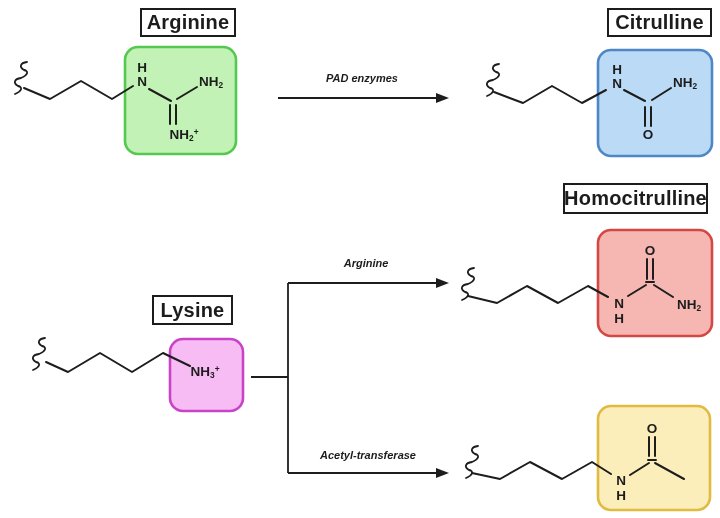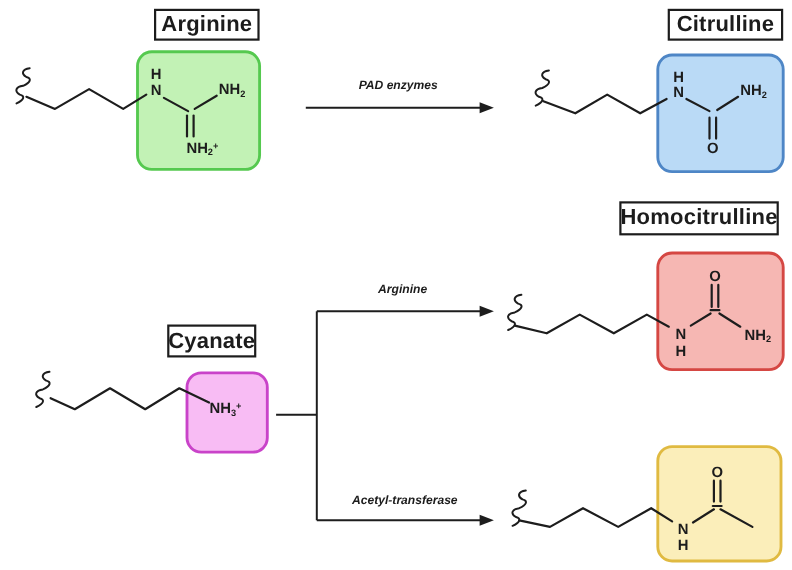--- a/index.html
+++ b/index.html
@@ -103,21 +103,21 @@
   <div class="name-box" style="left:140px;top:8px;width:96px;height:29px;">
     <span>Arginine</span>
   </div>
   <div class="name-box" style="left:607px;top:8px;width:105px;height:29px;">
     <span>Citrulline</span>
   </div>
   <div class="name-box" style="left:563px;top:183px;width:145px;height:31px;">
     <span>Homocitrulline</span>
   </div>
   <div class="name-box" style="left:152px;top:295px;width:81px;height:30px;">
-    <span>Cyanate</span>
+    <span>Lysine</span>
   </div>
 
   <div class="rxn-label" style="left:362px;top:78px;">PAD enzymes</div>
   <div class="rxn-label" style="left:366px;top:263px;">Arginine</div>
   <div class="rxn-label" style="left:368px;top:455px;">Acetyl-transferase</div>
 
   <span class="atom" style="left:142px;top:68px;">H</span>
   <span class="atom" style="left:142px;top:82px;">N</span>
   <span class="atom" style="left:211px;top:82px;"><span>NH</span><sub>2</sub></span>
   <span class="atom" style="left:184px;top:135px;"><span>NH</span><sub>2</sub><sup>+</sup></span>

